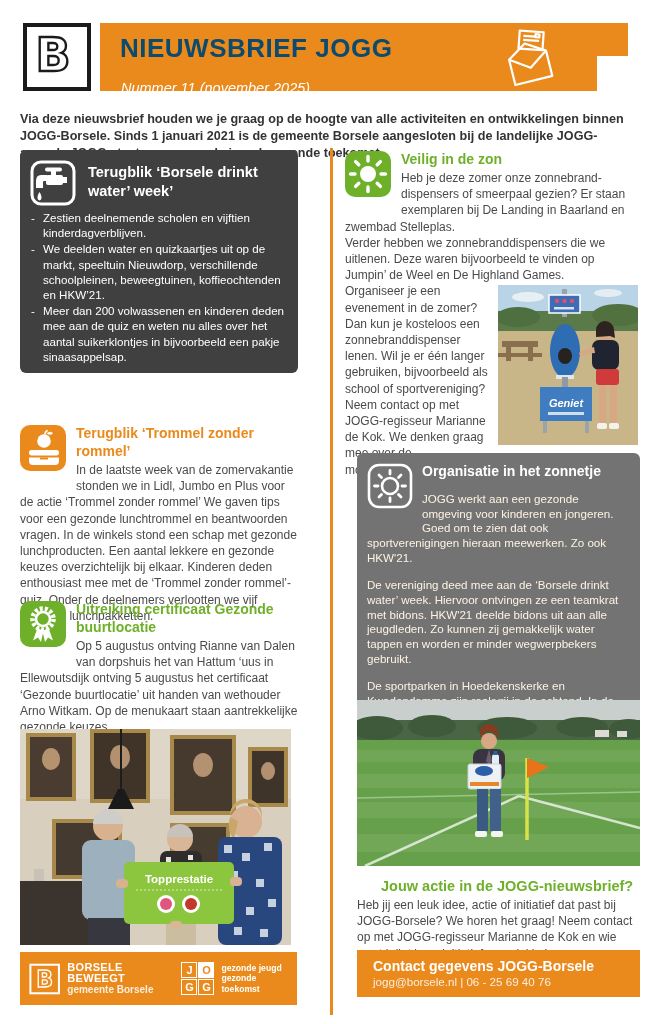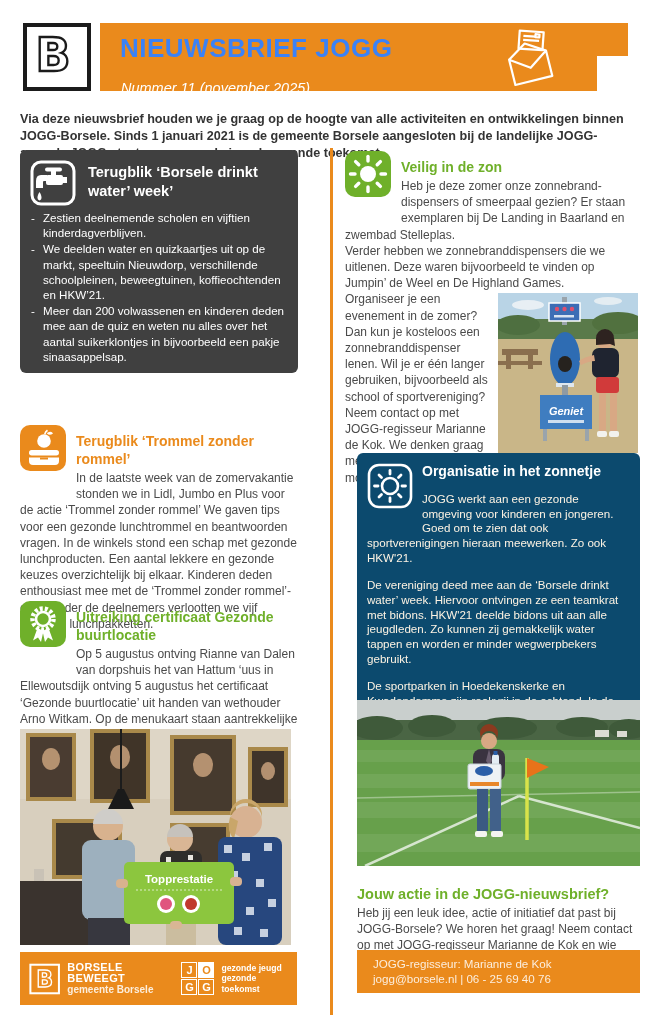--- a/index.html
+++ b/index.html
@@ -3,48 +3,48 @@
 <meta charset="utf-8">
 <style>
   html,body{margin:0;padding:0;background:#ffffff;}
   .page{position:relative;width:651px;height:1024px;background:#fff;overflow:hidden;
         font-family:"Liberation Sans",sans-serif;-webkit-font-smoothing:antialiased;}
 
   
   .logo-box{position:absolute;left:23px;top:23px;width:60px;height:60px;border:4px solid #1b1b1b;background:#fff;}
   .banner-main{position:absolute;left:100px;top:23px;width:497px;height:68px;background:#ea8a1c;}
   .banner-ext{position:absolute;left:597px;top:23px;width:31px;height:33px;background:#ea8a1c;}
-  .banner-title{position:absolute;left:120px;top:33px;color:#3b82f6;font-size:26px;font-weight:bold;letter-spacing:.5px;}
+  .banner-title{position:absolute;left:120px;top:33px;color:#0c4a6e;font-size:26px;font-weight:bold;letter-spacing:.5px;}
   .banner-sub{position:absolute;left:121px;top:80px;color:#fff;font-size:14.5px;font-style:italic;}
   .envelope{position:absolute;left:497px;top:27px;}
 
   .intro{position:absolute;left:20px;top:98px;width:616px;font-size:12.6px;line-height:17px;
          font-weight:600;color:#333;}
 
   
   .divider{position:absolute;left:330px;top:148px;width:3px;height:867px;background:#ea8a1c;}
 
   
   .sec{position:absolute;}
-  .sec h3{margin:8px 0 2px 0;font-size:14px;line-height:18px;font-weight:bold;}
+  .sec h3{margin:0 0 2px 0;font-size:14px;line-height:18px;font-weight:bold;padding-left:24px;}
   .sec p{margin:0;font-size:12px;line-height:16.2px;color:#4a4a4a;}
   .h-orange{color:#ea8a1c;} .h-green{color:#6fb02a;}
   .icon-float{float:left;margin:1px 10px 20px 0;}
 
   
   .bluebox{position:absolute;left:20px;top:150px;width:278px;background:#404040;border-radius:6px;
            padding:10px 11px 8px 10px;box-sizing:border-box;color:#fff;}
   .bluebox .ttl{font-size:14.5px;font-weight:bold;line-height:19px;padding-top:3px;}
   .bluebox .icon{float:left;margin:0 12px 4px 0;}
   .bluebox ul{clear:both;list-style:none;margin:8px 0 0 0;padding:0;}
   .bluebox li{position:relative;padding-left:13px;font-size:11.6px;line-height:15.2px;margin-bottom:1px;}
   .bluebox li:before{content:"-";position:absolute;left:1px;top:0;}
 
   
-  .orangebox{position:absolute;left:357px;top:453px;width:283px;background:#0c4a6e;border-radius:6px;
+  .orangebox{position:absolute;left:357px;top:453px;width:283px;background:#737373;border-radius:6px;
              padding:9px 10px 7px 10px;box-sizing:border-box;color:#fff;}
   .orangebox h3{color:#fff;margin:0 0 1px 0;font-size:14px;line-height:18px;}
   .orangebox p{color:#fdf3e3;font-size:11.6px;line-height:14.9px;}
   .orangebox .icon-float{margin:1px 9px 14px 0;}
 
   
   .photo{position:absolute;display:block;}
 
   
   .float-photo{float:right;margin:2px 0 4px 8px;}
@@ -372,17 +372,17 @@
     <rect x="118" y="131" width="12" height="6" rx="2" fill="#f4f4f0"></rect>
     <rect x="134" y="131" width="12" height="6" rx="2" fill="#f4f4f0"></rect>
   </svg>
 
   <div class="sec" style="left:357px;top:877px;width:284px;">
     <h3 class="h-green" style="font-size:14.5px;">Jouw actie in de JOGG-nieuwsbrief?</h3>
     <p>Heb jij een leuk idee, actie of initiatief dat past bij JOGG-Borsele? We horen het graag! Neem contact op met JOGG-regisseur Marianne de Kok en wie weet krijgt jouw initiatief een plekje in onze nieuwsbrief.</p>
   </div>
 
   <div class="contactbox">
-    <div class="c2">JOGG-regisseur: Marianne de Kok</div>
+    <div class="c1">Contact gegevens JOGG-Borsele</div>
     <div class="c2">jogg@borsele.nl | 06 - 25 69 40 76</div>
   </div>
 
 </div>
 
 </body></html>

